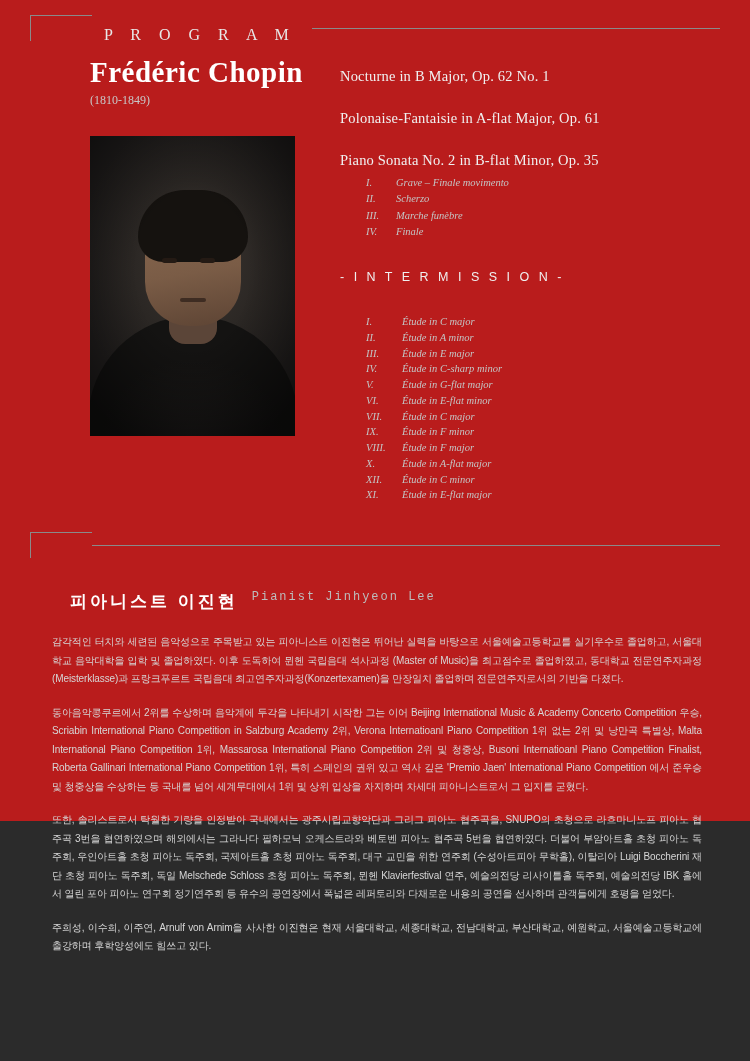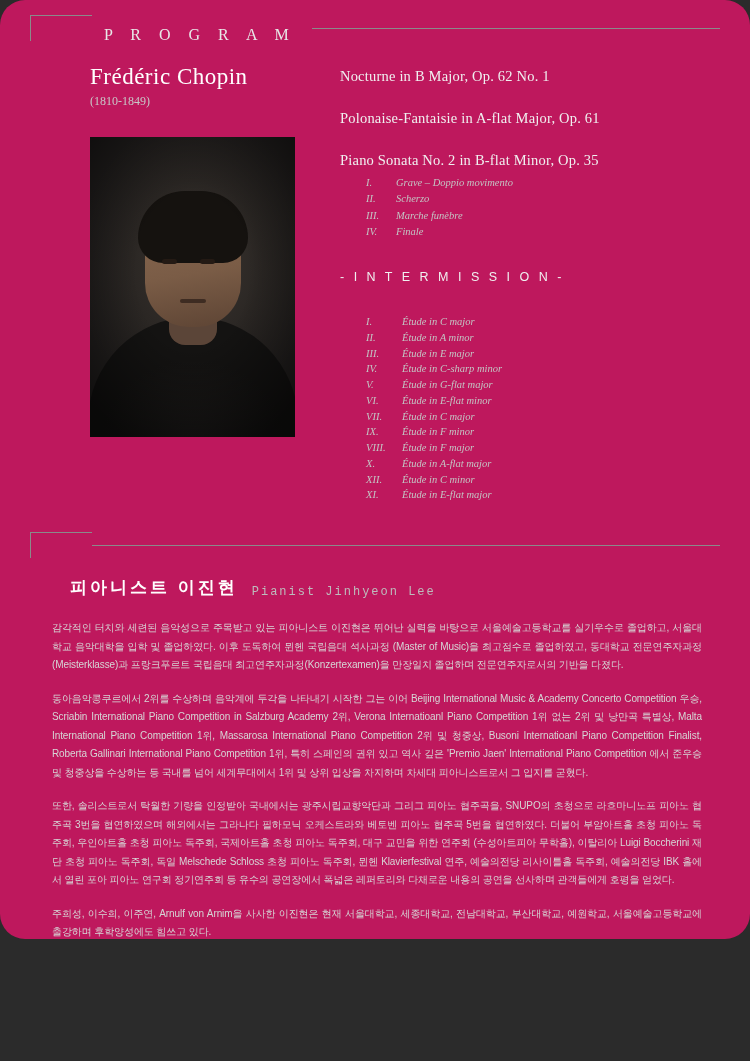--- a/index.html
+++ b/index.html
@@ -12,24 +12,23 @@
     width: 750px;
     height: 1061px;
     font-family: "Liberation Sans", sans-serif;
     color: #dcdcdc;
     position: relative;
     overflow: hidden;
   }
 
   .page {
     width: 750px;
-    height: 939px;
-    background: #be185d;
-    position: relative;
-    border-radius: 25px;
+    height: 821px;
+    background: #b91c1c;
+    position: relative;
   }
 
   
   .program-section {
     position: relative;
     padding: 0;
     height: 520px;
   }
 
   .section-head {
@@ -67,25 +66,25 @@
     padding: 12px 30px 0 30px;
   }
   .left-col {
     width: 300px;
     flex: none;
     padding-left: 60px;
     position: relative;
   }
   .composer-name {
     font-family: "Liberation Serif", serif;
-    font-size: 23px;
-    font-weight: normal;
+    font-size: 29px;
+    font-weight: bold;
     color: #ffffff;
     letter-spacing: 0.5px;
-    margin-top: 8px;
+    margin-top: 0;
   }
   .composer-dates {
     font-family: "Liberation Serif", serif;
     font-size: 12px;
     color: #c8c8c8;
     margin-top: 4px;
   }
 
   .portrait {
     margin-top: 28px;
@@ -207,23 +206,23 @@
   
   .bio-section {
     position: relative;
     padding-bottom: 30px;
   }
   .bio-body {
     padding: 10px 48px 0 48px;
   }
   .bio-name-row {
     display: flex;
-    align-items: flex-end;
+    align-items: flex-start;
     padding-left: 22px;
-    margin-top: 8px;
+    margin-top: 22px;
     margin-bottom: 20px;
   }
   .bio-name-ko {
     font-size: 17px;
     font-weight: bold;
     letter-spacing: 3px;
     color: #ffffff;
   }
   .bio-name-en {
     font-family: Liberation Mono, monospace;
@@ -271,21 +270,21 @@
       </div>
 
       <div class="right-col">
         <div class="work">Nocturne in B Major, Op. 62 No. 1</div>
         <div class="work">Polonaise-Fantaisie in A-flat Major, Op. 61</div>
 
         <div class="work tight">Piano Sonata No. 2 in B-flat Minor, Op. 35</div>
         <div class="movements">
           <div class="mv-row">
             <span class="mv-num">I.</span>
-            <span>Grave – Doppio movimento</span>
+            <span>Grave – Finale movimento</span>
           </div>
           <div class="mv-row">
             <span class="mv-num">II.</span>
             <span>Scherzo</span>
           </div>
           <div class="mv-row">
             <span class="mv-num">III.</span>
             <span>Marche funèbre</span>
           </div>
           <div class="mv-row">

